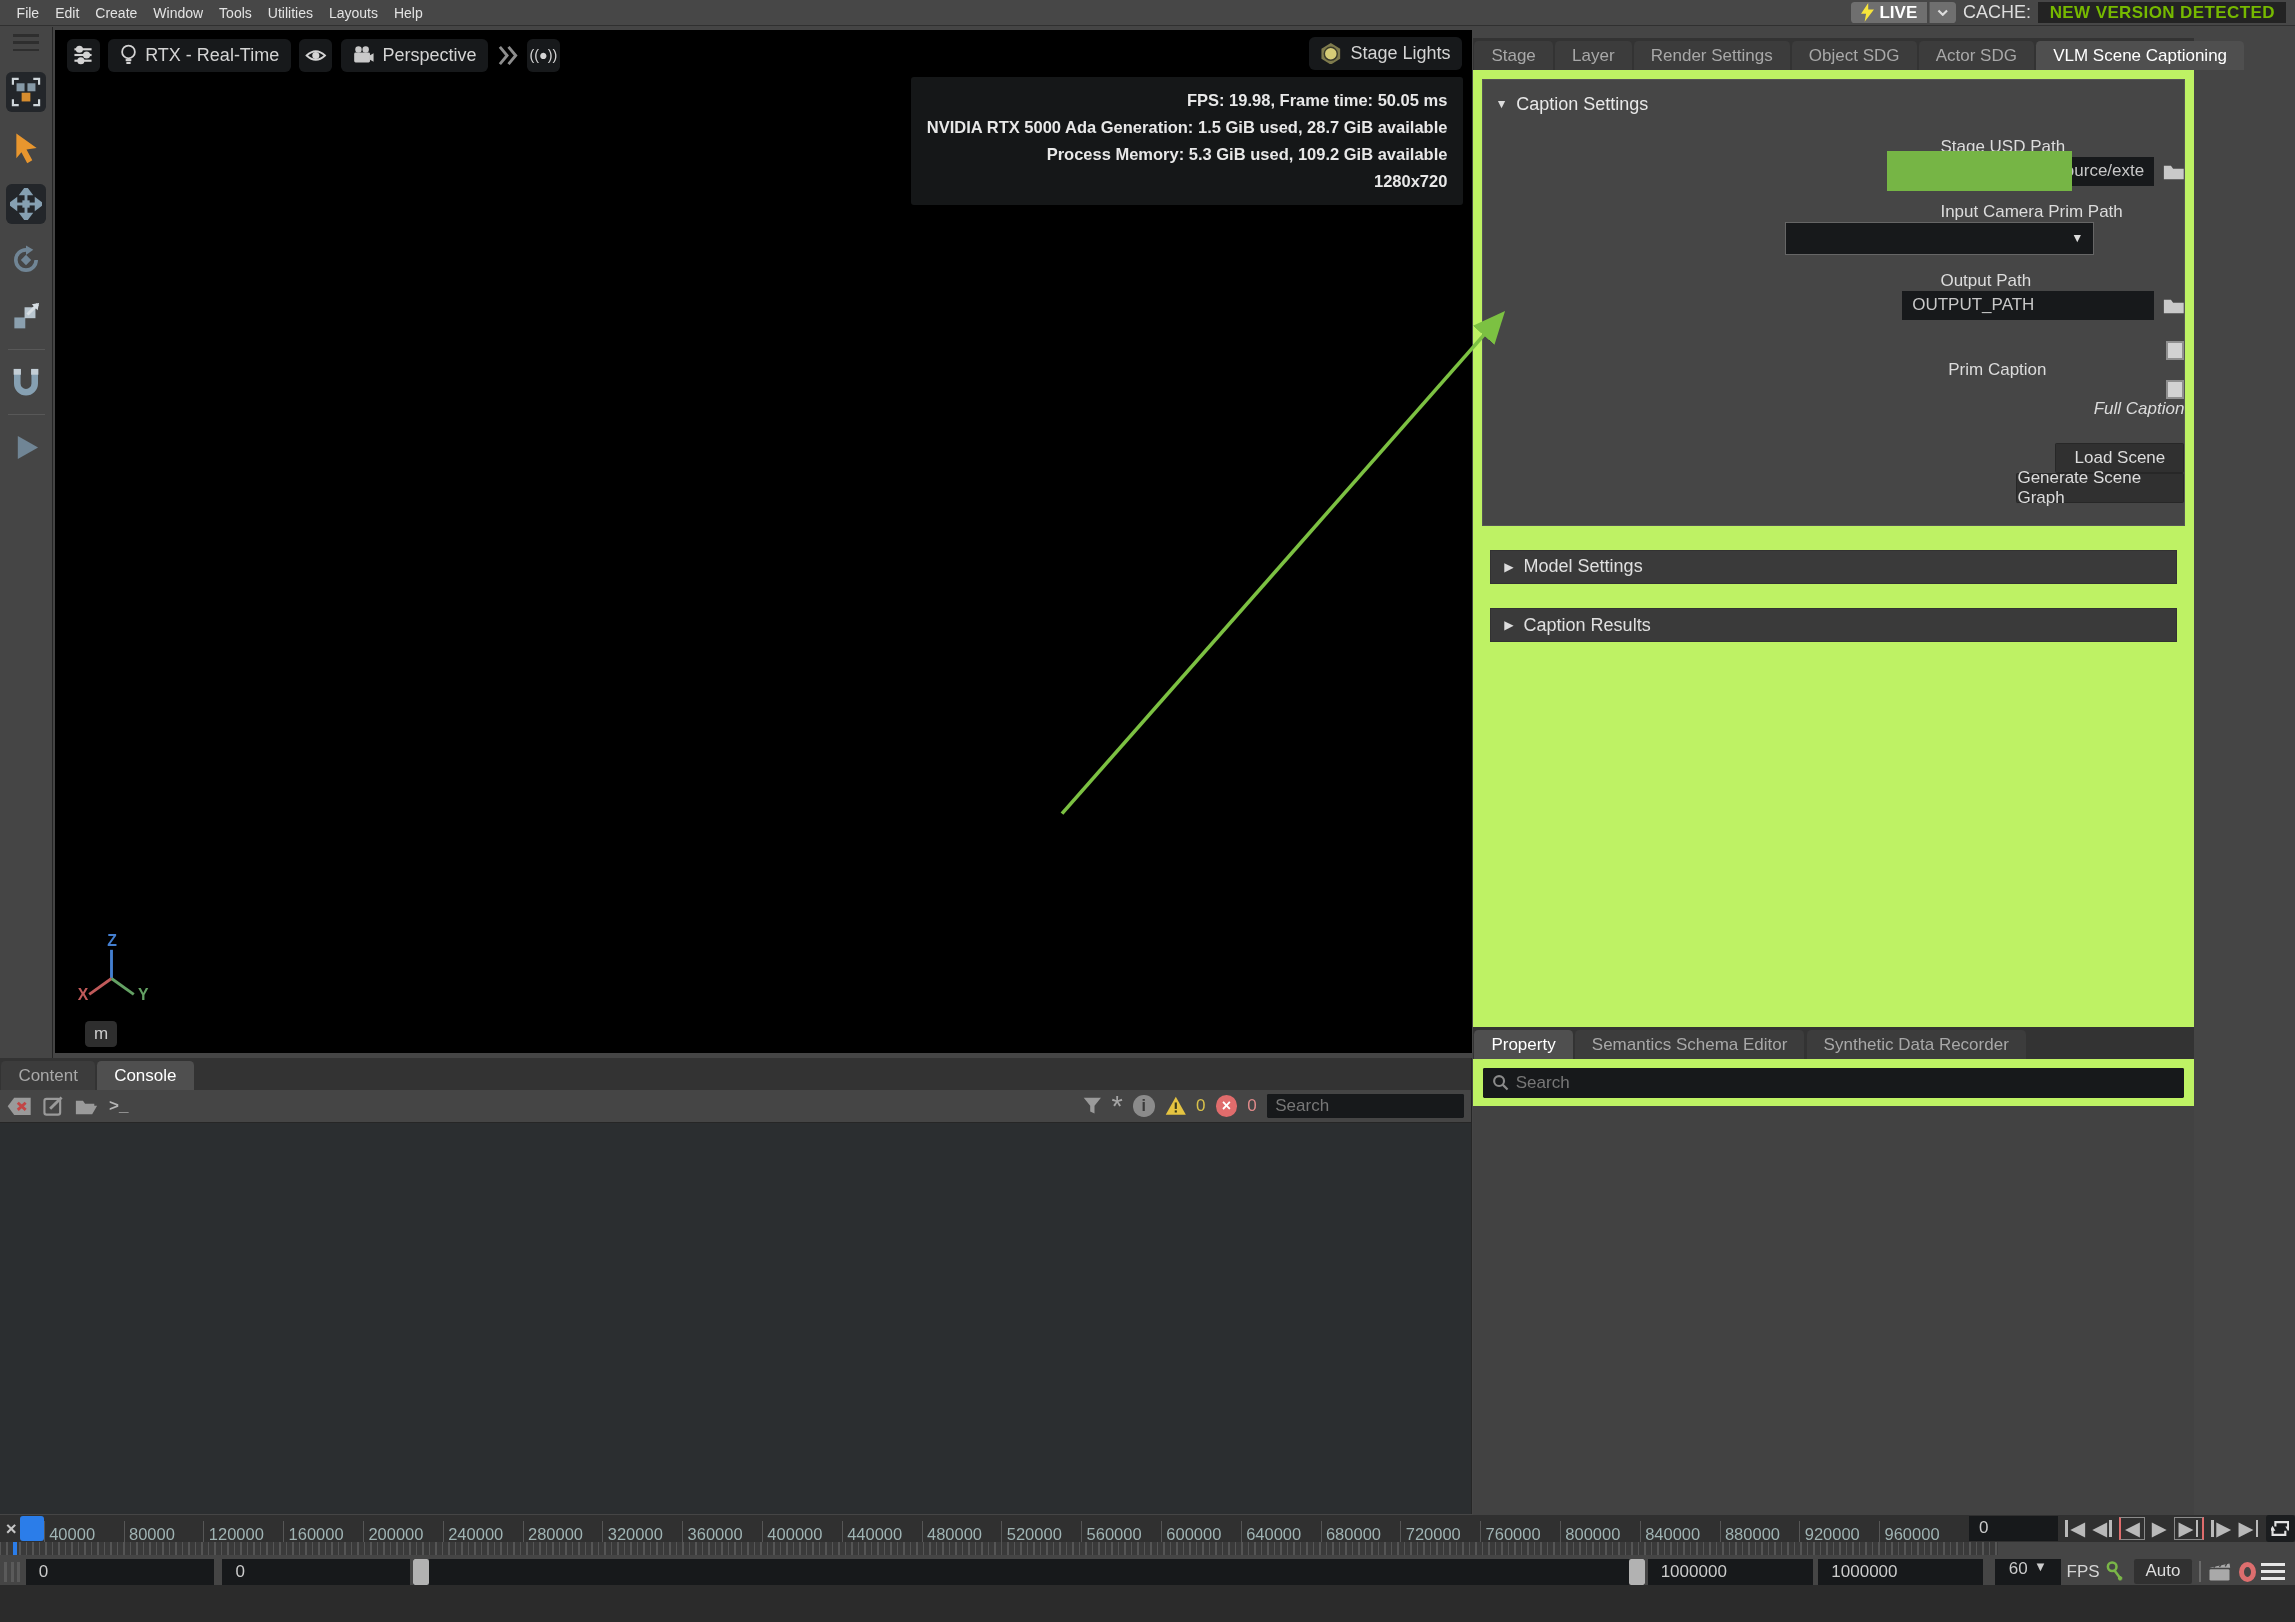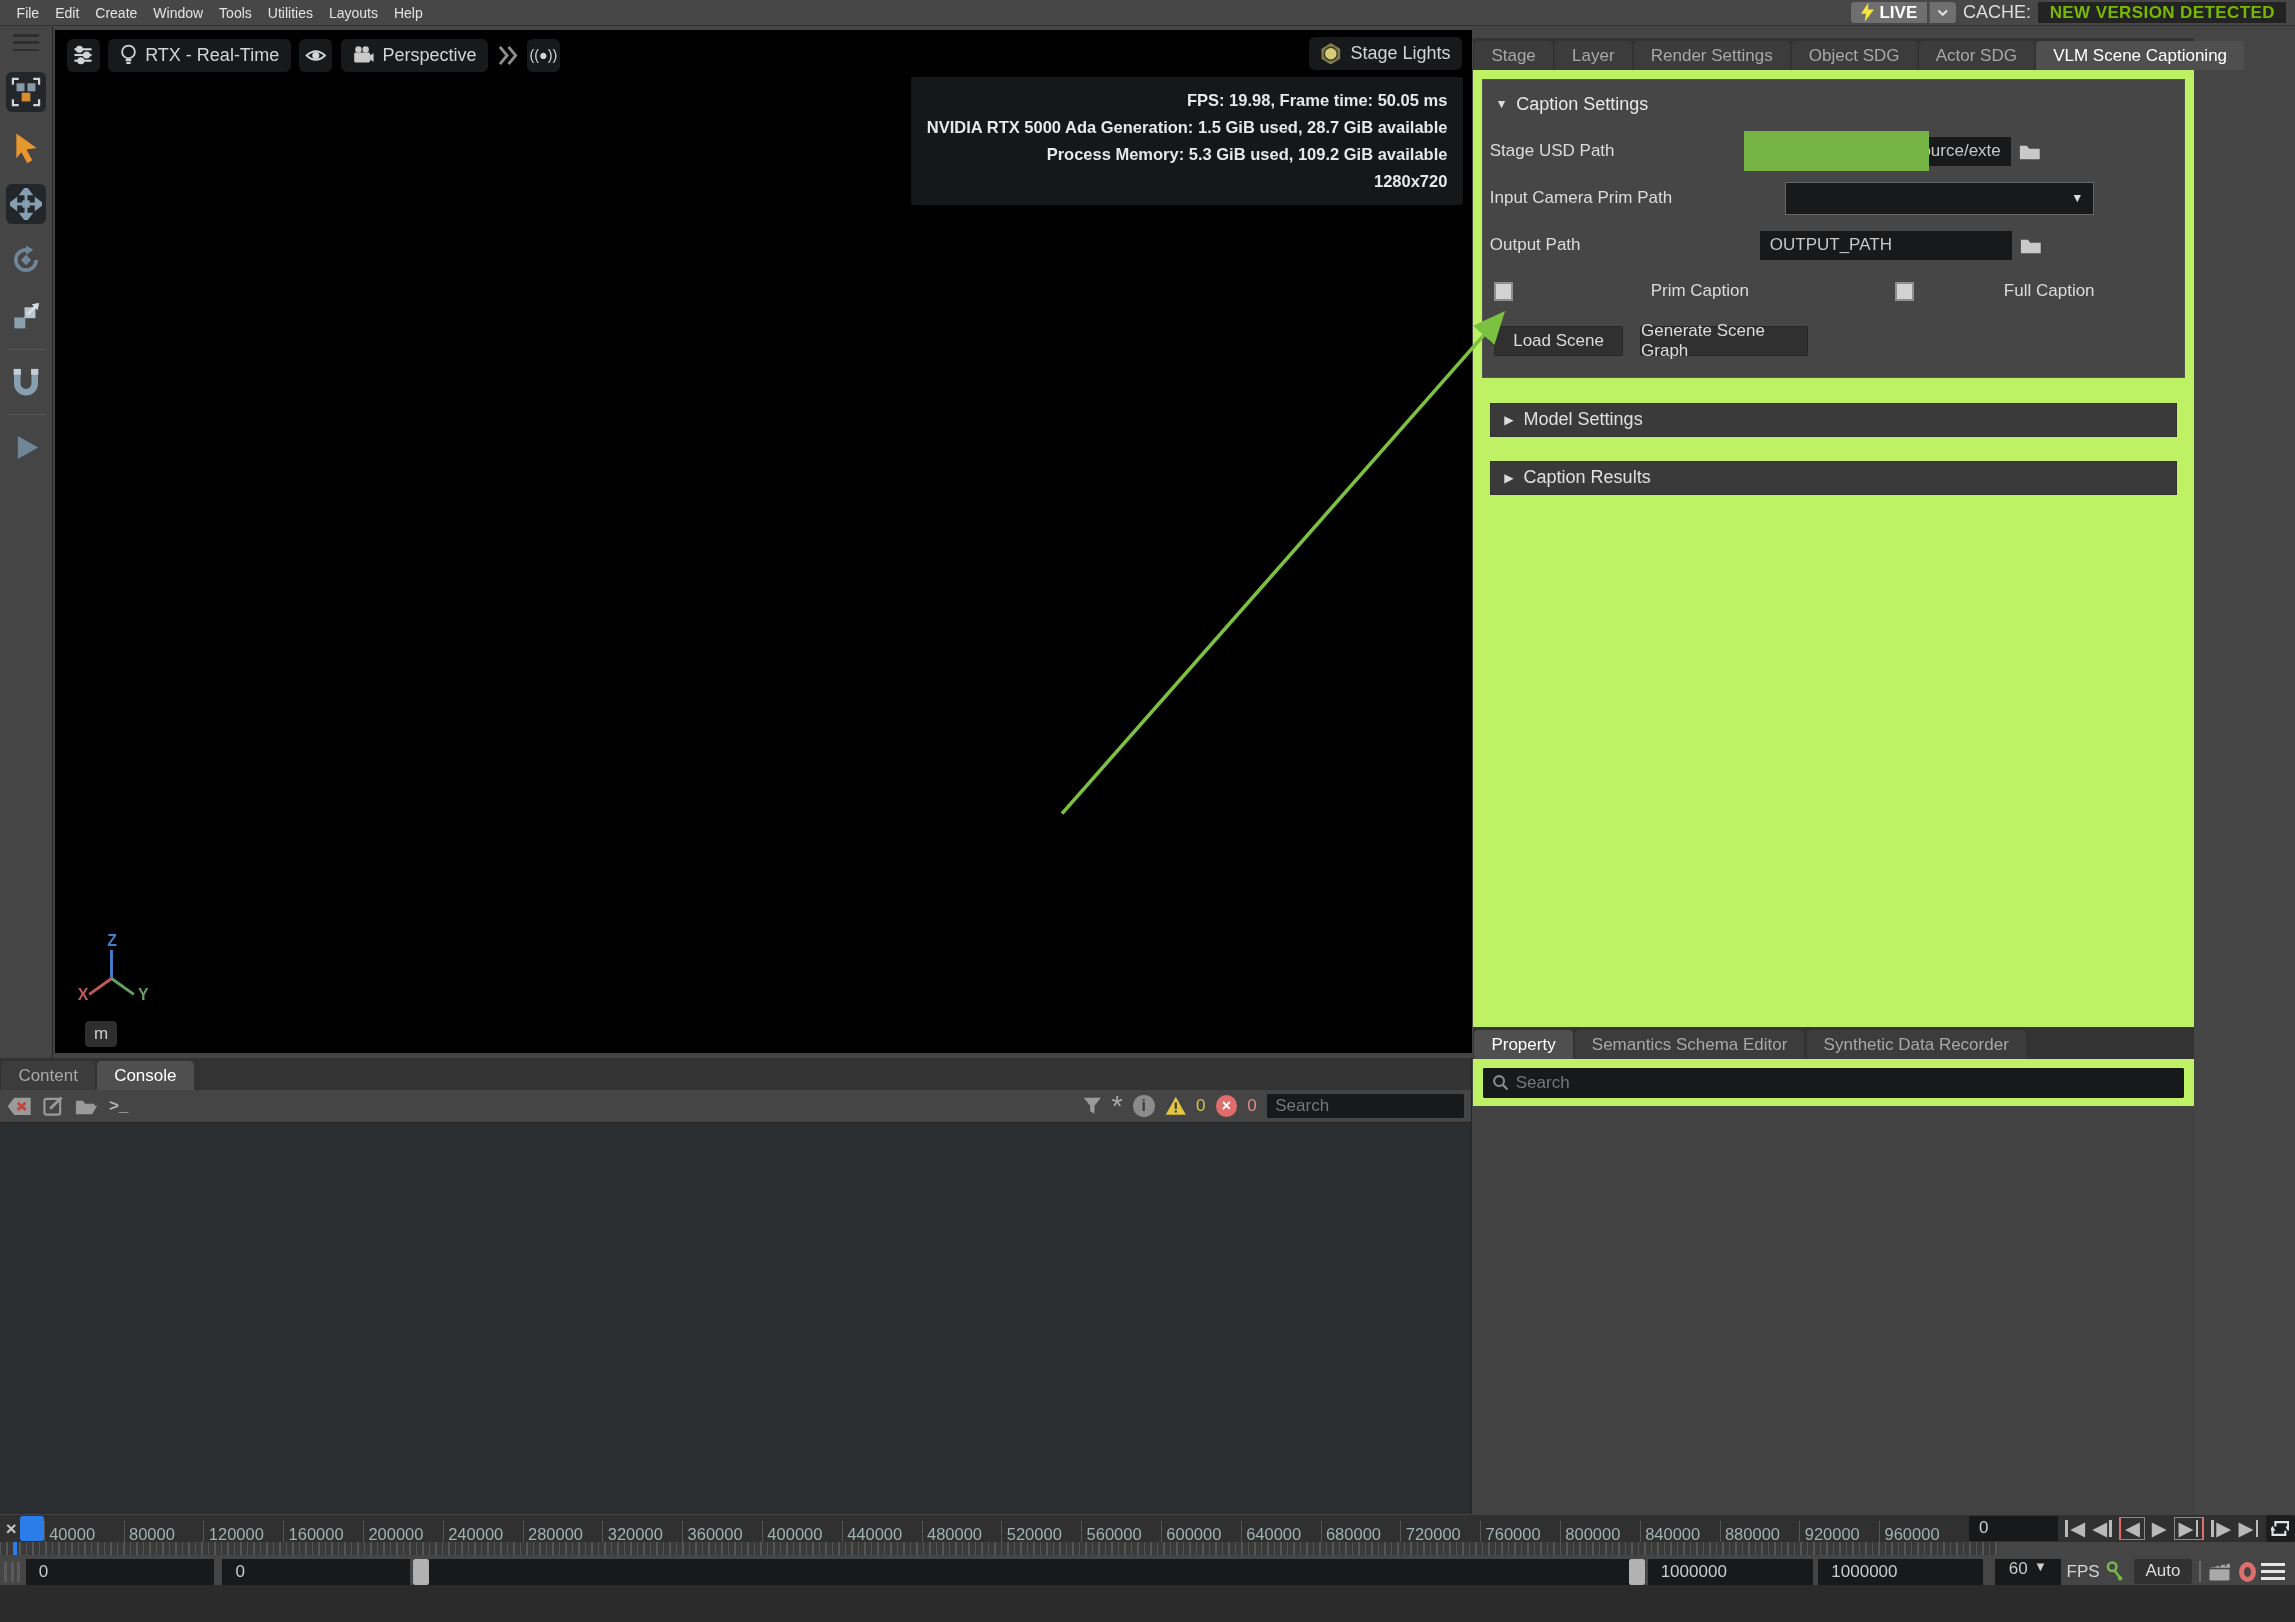--- a/index.html
+++ b/index.html
@@ -56,21 +56,21 @@
   #right-panel{position:absolute;left:1473px;top:38px;width:721px;height:1488px;background:#bef264;
     display:flex;flex-direction:column;}
   .tabs-row{background:var(--bar);height:32px;display:flex;align-items:flex-end;gap:2.2px;padding:0 1.4px;flex:none;}
   .tab{background:var(--tabIn);color:#a8a8a8;font-size:17px;height:29px;display:flex;align-items:center;
     padding:0 17px;border-radius:4.3px 4.3px 0 0;white-space:nowrap;}
   .tab.active{background:var(--tabAct);color:#fff;}
   #vlm-body{height:957px;flex:none;padding:8.6px 8.6px 0 8.6px;}
   .cap-frame{border:0.7px solid #555;background:#464646;padding:8.6px 0 21.6px 0;}
   .sec-header{display:flex;align-items:center;gap:8.6px;padding:5.7px 0 5.7px 13px;color:#e8e8e8;font-size:18px;}
   .tri{font-size:12.2px;color:#dcdcdc;}
-  .cap-row{display:flex;align-items:center;margin-top:16px;padding-left:7.2px;position:relative;}
+  .cap-row{display:flex;align-items:flex-end;margin-top:16px;padding-left:7.2px;position:relative;flex-direction:column;}
   .cap-label{width:244px;flex:none;color:#dcdcdc;font-size:17px;}
   .fieldwrap{position:relative;display:flex;align-items:center;}
   .field{background:var(--field);height:29px;color:#c8c8c8;font-size:17px;border:none;outline:none;
     padding:0 10px;display:flex;align-items:center;}
   .redact{position:absolute;left:0;top:-5.7px;width:185px;height:40px;background:#76b545;z-index:5;}
   .usd-field{width:267px;justify-content:flex-end;overflow:hidden;white-space:nowrap;}
   .combo{background:var(--field);border:0.7px solid #666;height:33px;width:309px;display:flex;align-items:center;
     justify-content:flex-end;padding:0 10px;color:#ccc;}
   .folder-ic{margin-left:8.6px;}
   .cb{width:18.7px;height:18.7px;background:#d2d2d2;border:2.2px solid #8f8f8f;flex:none;}
@@ -355,21 +355,21 @@
             <svg class="folder-ic" width="21.6" height="17" viewBox="0 0 30 24">
               <path d="M1 4 L11 4 L14 8 L29 8 L29 23 L1 23 Z" fill="#c9c9c9"></path>
             </svg>
           </div>
         </div>
 
         <div class="cap-row" style="margin-top:21.6px;">
           <div class="cb" style="margin-left:4.3px;"></div>
           <span class="cb-label" style="width:374px;">Prim Caption</span>
           <div class="cb" style="margin-left:8.6px;"></div>
-          <span class="cb-label" style="flex:1;">Full Caption</span>
+          <span class="cb-label" style="flex:1;font-style:italic;">Full Caption</span>
         </div>
 
         <div class="cap-row" style="margin-top:24.4px;">
           <div class="btn" style="width:129px;margin-left:4.3px;">Load Scene</div>
           <div class="btn" style="width:168px;margin-left:17px;">Generate Scene Graph</div>
         </div>
       </div>
 
       <div class="collapsed-bar">
         <span class="tri">▶</span>

